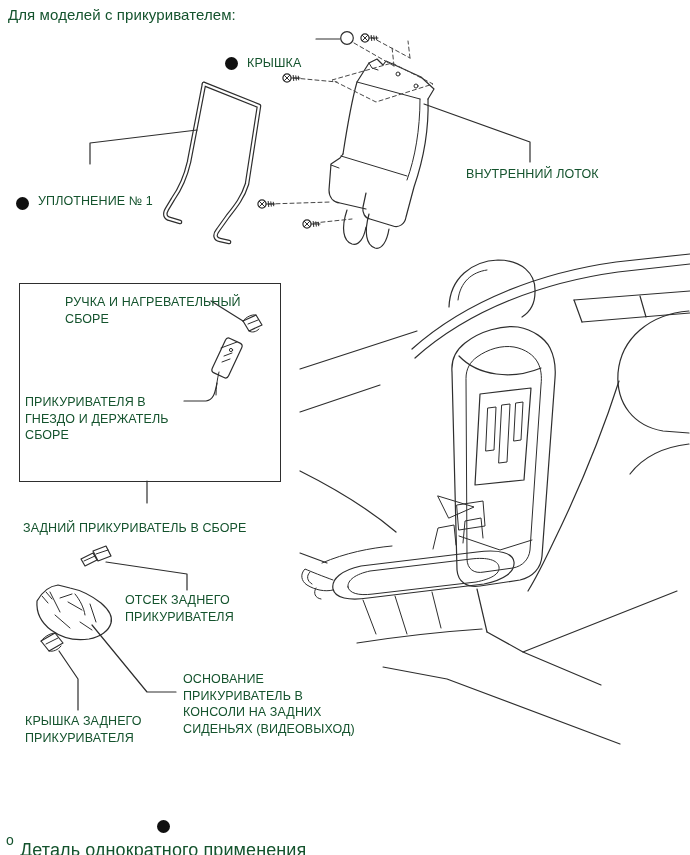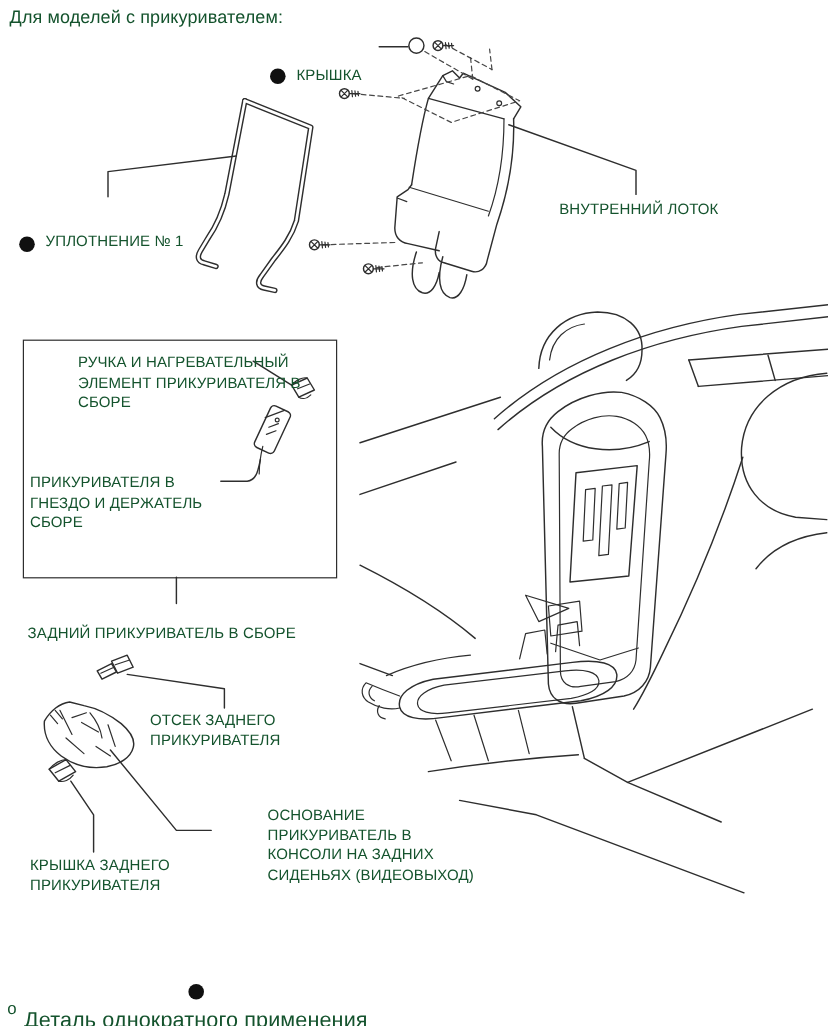--- a/index.html
+++ b/index.html
@@ -187,38 +187,37 @@
     <span class="bullet"></span>
     <span>УПЛОТНЕНИЕ № 1</span>
   </div>
 
   <div class="lbl" style="left:466px; top:166px;">ВНУТРЕННИЙ ЛОТОК</div>
 
   <div class="box"></div>
 
   <div class="lbl" style="left:25px; top:294px;margin-left:40px;">
     <div>РУЧКА И НАГРЕВАТЕЛЬНЫЙ</div>
-    <div>ЭЛЕМЕНТ ПРИКУРИВАТЕЛЯ В</div>
     <div>СБОРЕ</div>
   </div>
 
   <div class="lbl" style="left:25px; top:394px;">
     <div>ПРИКУРИВАТЕЛЯ В</div>
     <div>ГНЕЗДО И ДЕРЖАТЕЛЬ</div>
     <div>СБОРЕ</div>
   </div>
 
   <div class="lbl" style="left:23px; top:520px;">ЗАДНИЙ ПРИКУРИВАТЕЛЬ В СБОРЕ</div>
 
   <div class="lbl" style="left:125px; top:592px;">
     <div>ОТСЕК ЗАДНЕГО</div>
     <div>ПРИКУРИВАТЕЛЯ</div>
   </div>
 
-  <div class="lbl" style="left:183px; top:671px;margin-left:40px;">
+  <div class="lbl" style="left:183px; top:671px;">
     <div>ОСНОВАНИЕ</div>
     <div>ПРИКУРИВАТЕЛЬ В</div>
     <div>КОНСОЛИ НА ЗАДНИХ</div>
     <div>СИДЕНЬЯХ (ВИДЕОВЫХОД)</div>
   </div>
 
   <div class="lbl" style="left:25px; top:713px;">
     <div>КРЫШКА ЗАДНЕГО</div>
     <div>ПРИКУРИВАТЕЛЯ</div>
   </div>

